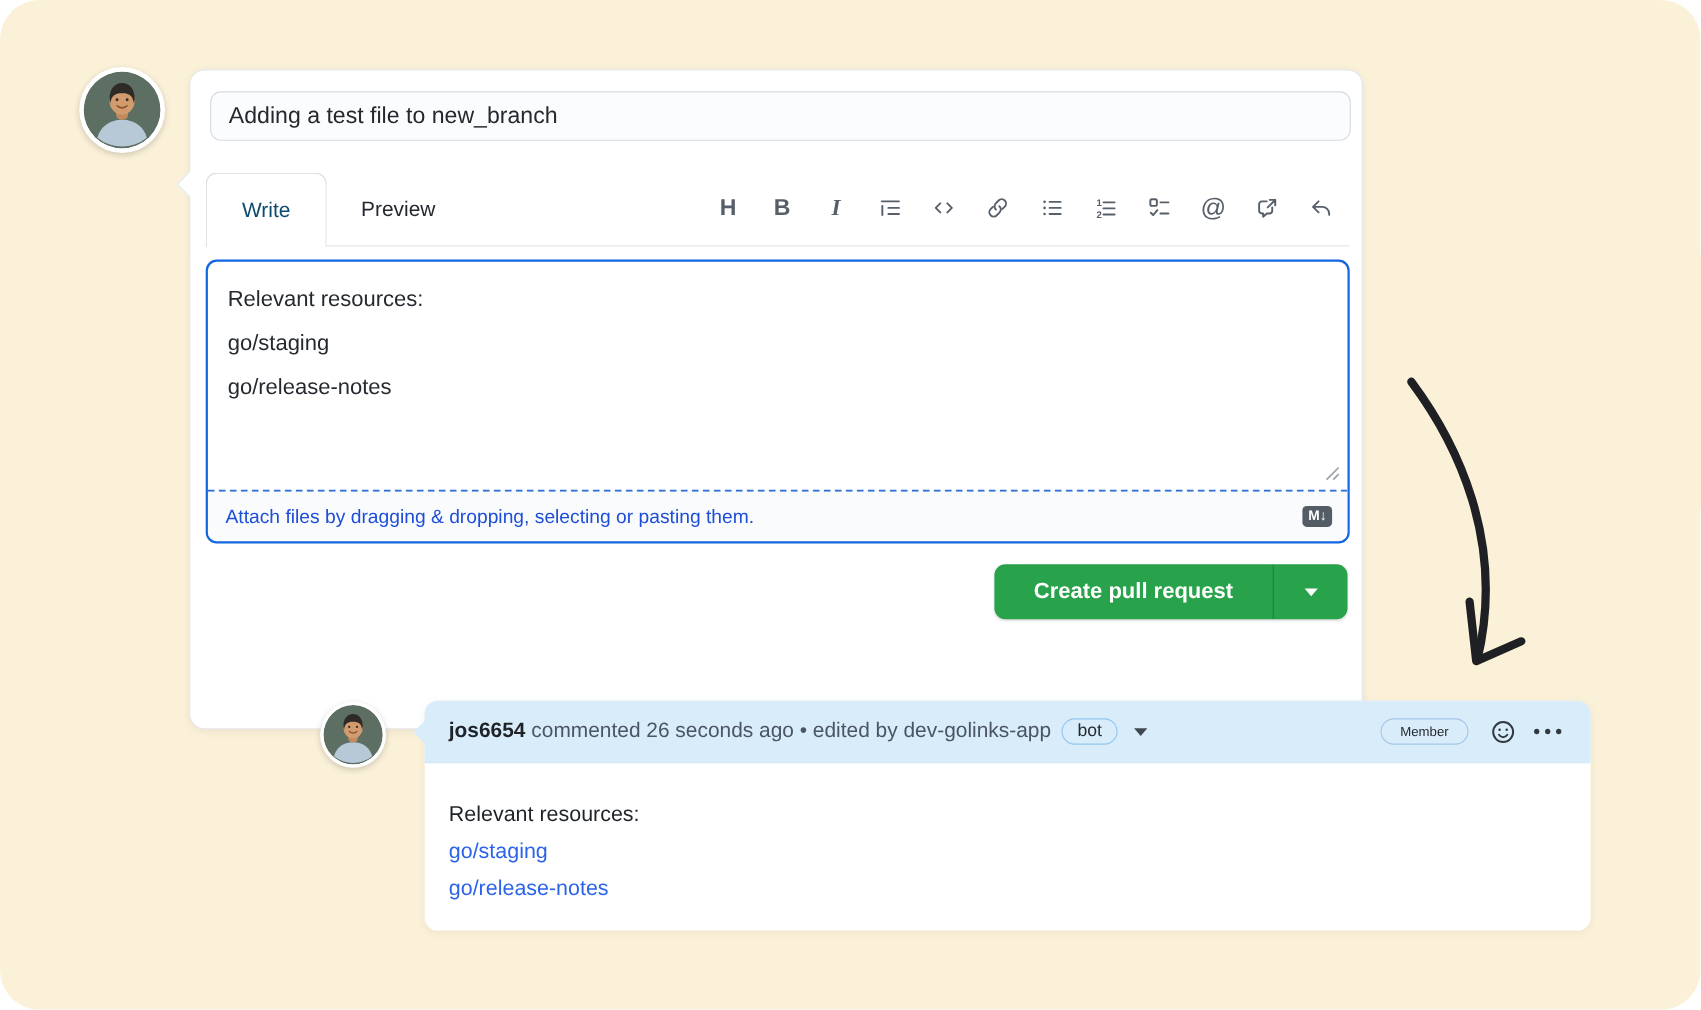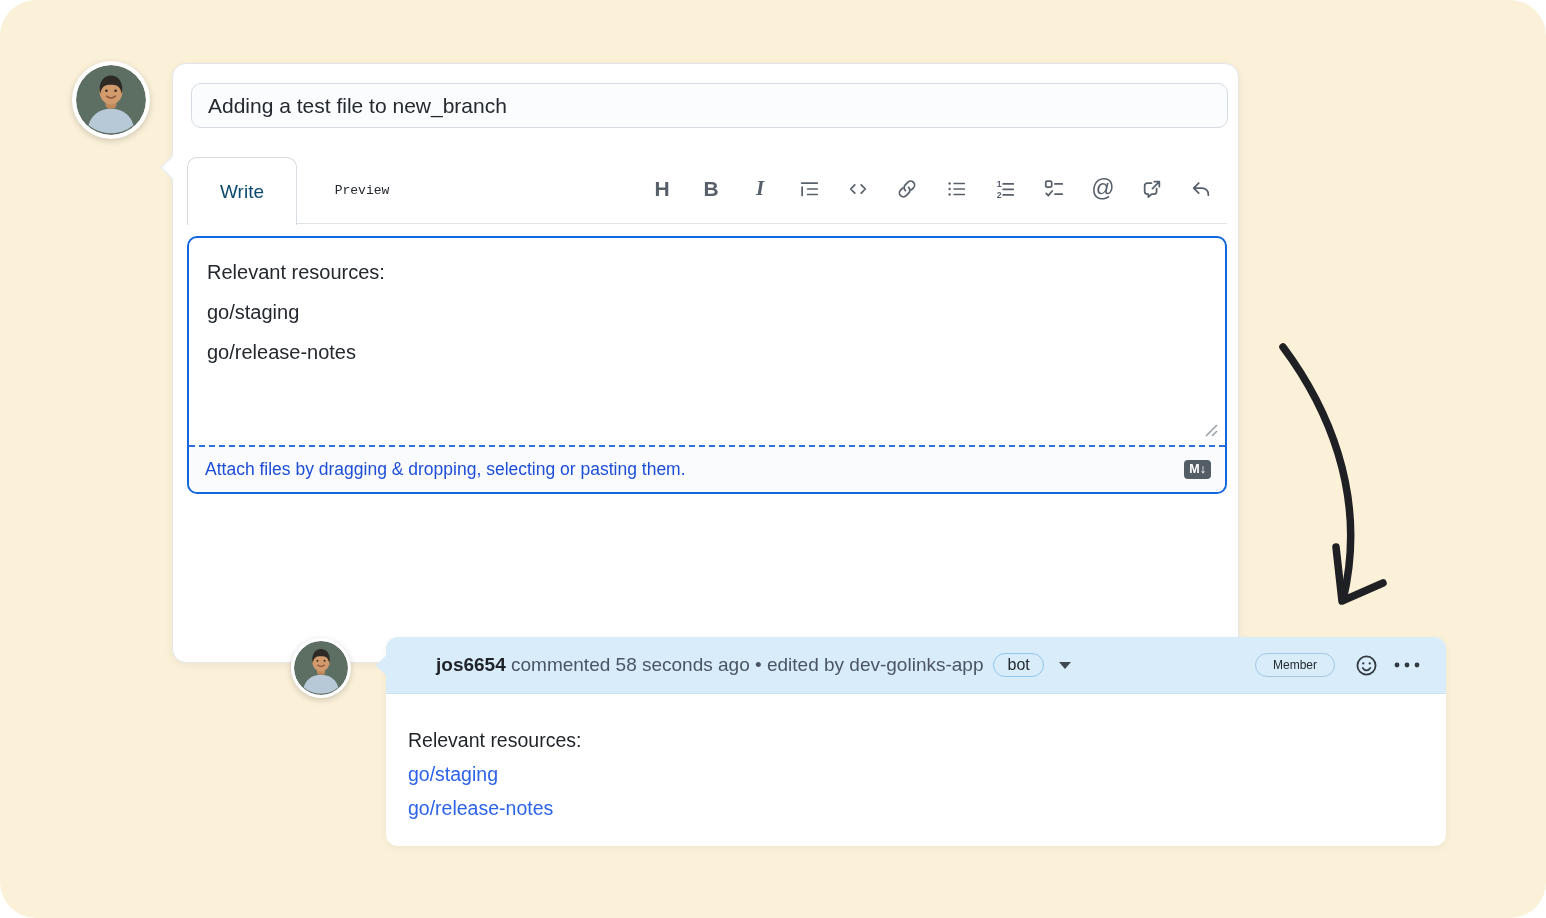--- a/index.html
+++ b/index.html
@@ -20,21 +20,21 @@
                 border-left:1px solid #e3e7eb; border-bottom:1px solid #e3e7eb; transform:rotate(45deg); }
   .title-input { position:absolute; left:18px; top:19px; width:1037px; height:45px; background:#fbfcfd;
                  border:1.5px solid #d5dbe2; border-radius:10px; padding:0 16px; font-size:21px; color:#24292f;
                  font-family:inherit; outline:none; }
 
   .tab-row { position:absolute; left:14px; top:93px; width:1040px; height:67px; border-bottom:1px solid #e0e4e8; }
   .tab-write { position:absolute; left:0; top:0; width:110px; height:68px; background:#fff;
                border:1px solid #d6dce2; border-bottom:none; border-radius:10px 10px 0 0;
                display:flex; align-items:center; justify-content:center; font-size:19px; color:#0c4a6e; cursor:pointer; }
   .tab-preview { position:absolute; left:110px; top:0; width:130px; height:67px;
-                 display:flex; align-items:center; justify-content:center; font-size:13px; color:#24292f; cursor:pointer;font-family:Liberation Mono, monospace; }
+                 display:flex; align-items:center; justify-content:center; font-size:19px; color:#24292f; cursor:pointer; }
 
   .toolbar { position:absolute; right:14px; top:0; height:67px; display:flex; align-items:center; gap:25px; padding-bottom:4px; }
   .tico { width:24px; height:24px; display:flex; align-items:center; justify-content:center; color:#57606a; cursor:pointer; }
   .tico svg { stroke:#57606a; stroke-width:1.9; fill:none; stroke-linecap:round; stroke-linejoin:round; }
   .glyph-h { font-size:21px; font-weight:700; }
   .glyph-b { font-size:21px; font-weight:800; }
   .glyph-i { font-size:21px; font-weight:700; font-style:italic; font-family:"Liberation Serif","DejaVu Serif",serif; }
   .glyph-at { font-size:23px; font-weight:500; }
 
   .editor { position:absolute; left:14px; top:172px; width:1040px; height:258px; border:2px solid #1266df;
@@ -61,21 +61,21 @@
   .flow-arrow { position:absolute; left:1262px; top:332px; }
   .flow-arrow path { stroke:#1e2023; stroke-width:7.5; fill:none; stroke-linecap:round; stroke-linejoin:round; }
 
   
   .comment-card { position:absolute; left:386px; top:637px; width:1060px; height:209px; background:#fff;
                   border-radius:12px; box-shadow:0 2px 8px rgba(0,0,0,.05); }
   .comment-header { position:relative; height:57px; background:#d8ecfa; border-bottom:1px solid #c9e1f3;
                     border-radius:12px 12px 0 0; display:flex; align-items:center; padding:0 25px 0 22px; }
   .comment-pointer { position:absolute; left:-7px; top:21px; width:15px; height:15px; background:#d8ecfa; transform:rotate(45deg); }
   .comment-meta { font-size:19px; color:#4b5563; white-space:nowrap; }
-  .comment-meta b { color:#1f2328; font-weight:700;margin-left:28px; }
+  .comment-meta b { color:#1f2328; font-weight:700; }
   .pill { border-radius:999px; font-size:16px; color:#24292f; background:transparent; display:inline-flex;
           align-items:center; white-space:nowrap; }
   .pill-bot { border:1.5px solid #93c6ef; padding:2px 13px; margin-left:10px; }
   .pill-member { border:1.5px solid #a3c7e6; padding:4px 17px; margin-left:auto; font-size:12px; cursor:pointer; }
   .edit-caret { margin-left:15px; width:0; height:0; border-left:6px solid transparent; border-right:6px solid transparent;
                 border-top:7px solid #3f474f; cursor:pointer; }
   .hico { display:flex; align-items:center; justify-content:center; cursor:pointer; }
   .smiley { margin-left:19px; }
   .smiley svg { stroke:#32383f; stroke-width:1.7; fill:none; stroke-linecap:round; }
   .kebab { margin-left:14px; }
@@ -185,39 +185,45 @@
         <svg width="15" height="15" viewBox="0 0 15 15" fill="none">
             <path d="M2 13 13 2M8 13l5-5"></path>
           </svg>
       </div>
       <div class="attach-bar">
         <span class="attach-hint">Attach files by dragging &amp; dropping, selecting or pasting them.</span>
         <span class="md-badge">M↓</span>
       </div>
     </div>
 
+    <div class="create-btn">
+      <div class="create-btn-main">Create pull request</div>
+      <div class="create-btn-caret">
+        <span class="caret-down"></span>
+      </div>
+    </div>
   </div>
 
   <svg class="flow-arrow" width="145" height="295" viewBox="0 0 145 295">
     <path d="M21 15 C62 70 107 160 81 268"></path>
     <path d="M74 215 L80 269 L121 251"></path>
   </svg>
 
   <div class="avatar avatar-comment">
     <svg width="54" height="54" viewBox="0 0 64 64">
         <use href="#avatar-art"></use>
       </svg>
   </div>
 
   <div class="comment-card">
     <div class="comment-header">
       <div class="comment-pointer"></div>
       <span class="comment-meta">
         <b>jos6654</b>
-        <span>commented 58 seconds ago</span>
+        <span>commented 26 seconds ago</span>
         <span>•</span>
         <span>edited by dev-golinks-app</span>
       </span>
       <span class="pill pill-bot">bot</span>
       <span class="edit-caret"></span>
       <span class="pill pill-member">Member</span>
       <span class="hico smiley">
         <svg width="25" height="25" viewBox="0 0 24 24">
             <circle cx="12" cy="12" r="8.7"></circle>
             <circle cx="8.9" cy="10" r="1.1" fill="#32383f" stroke="none"></circle>

